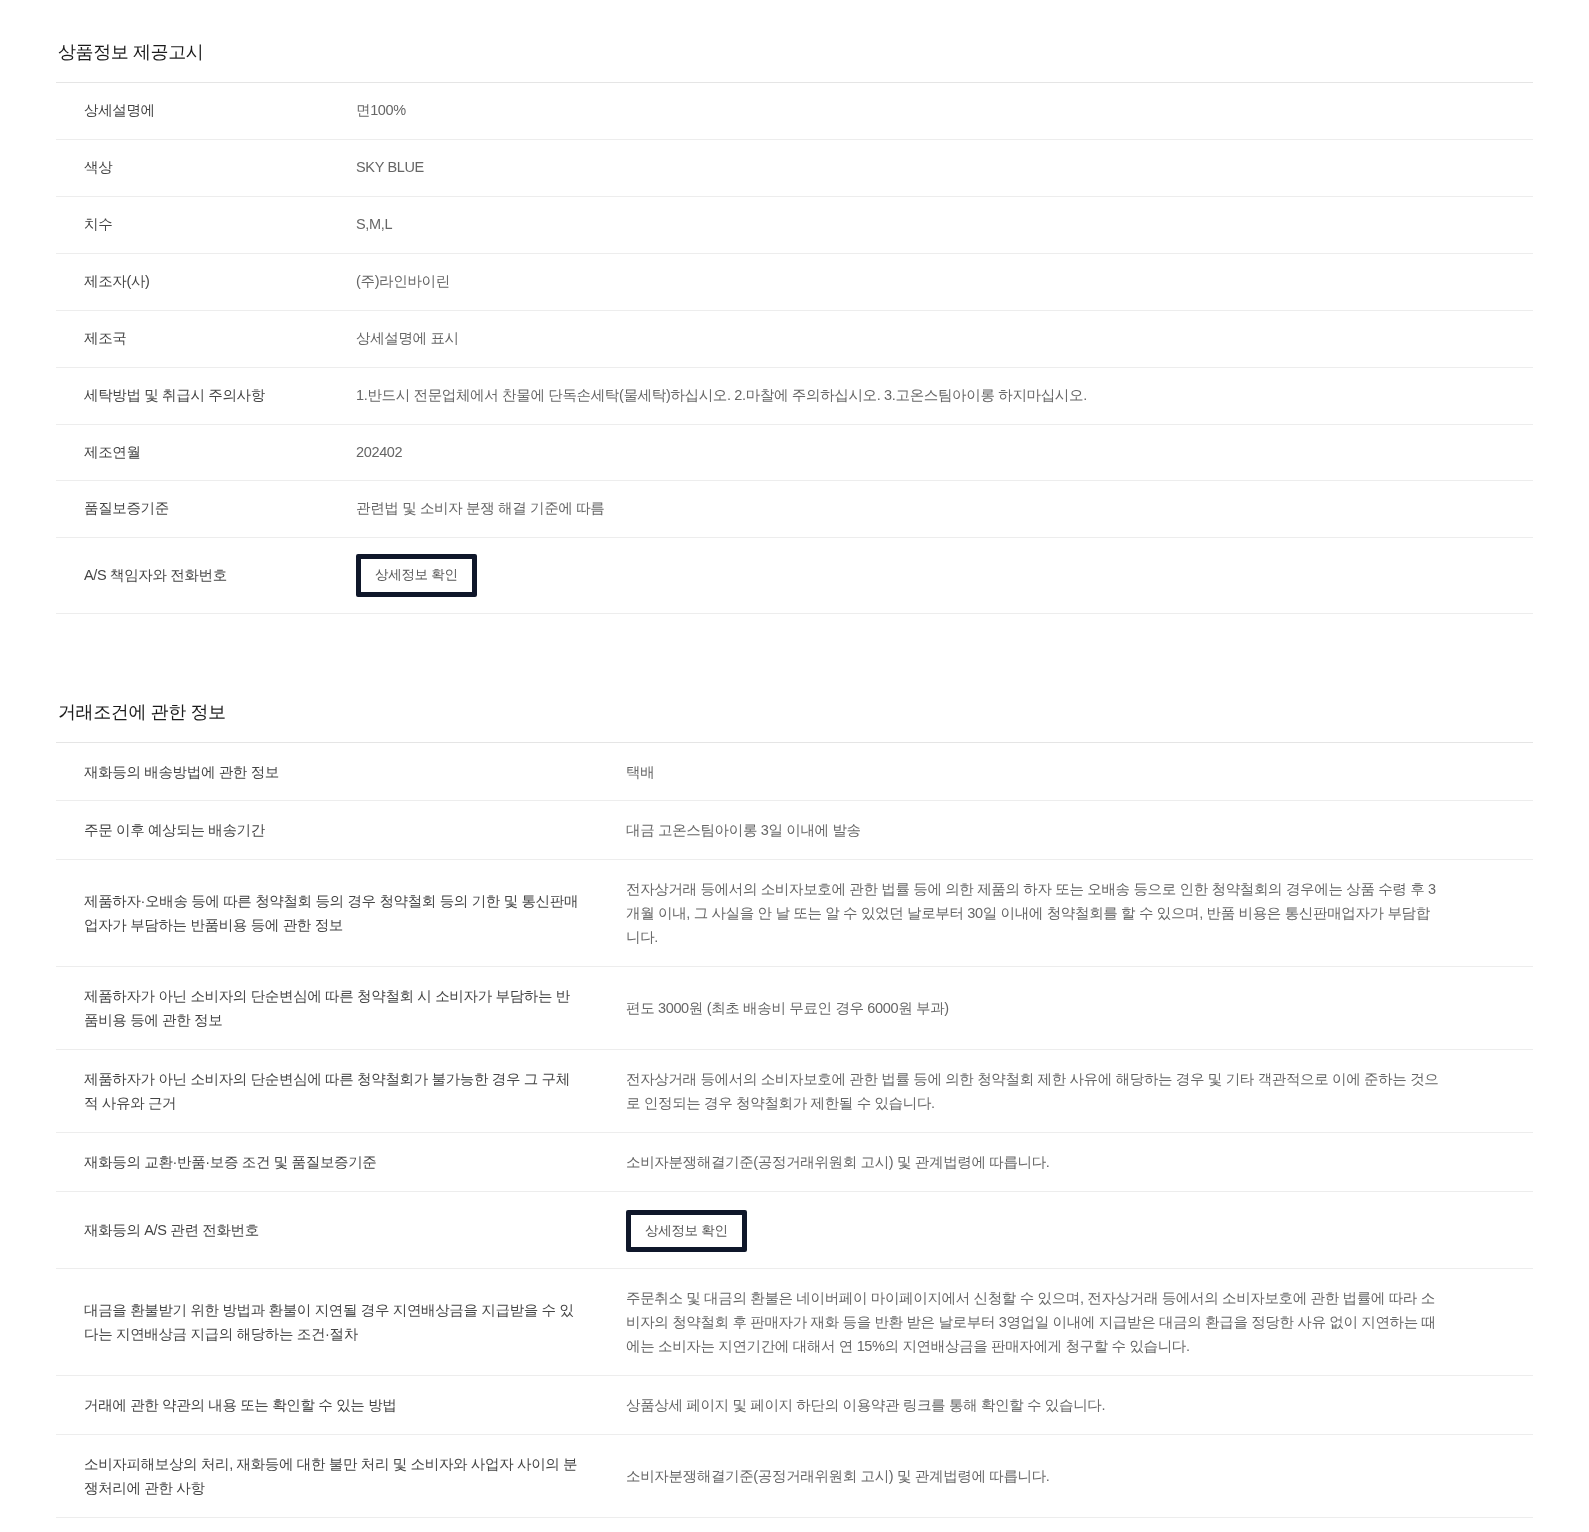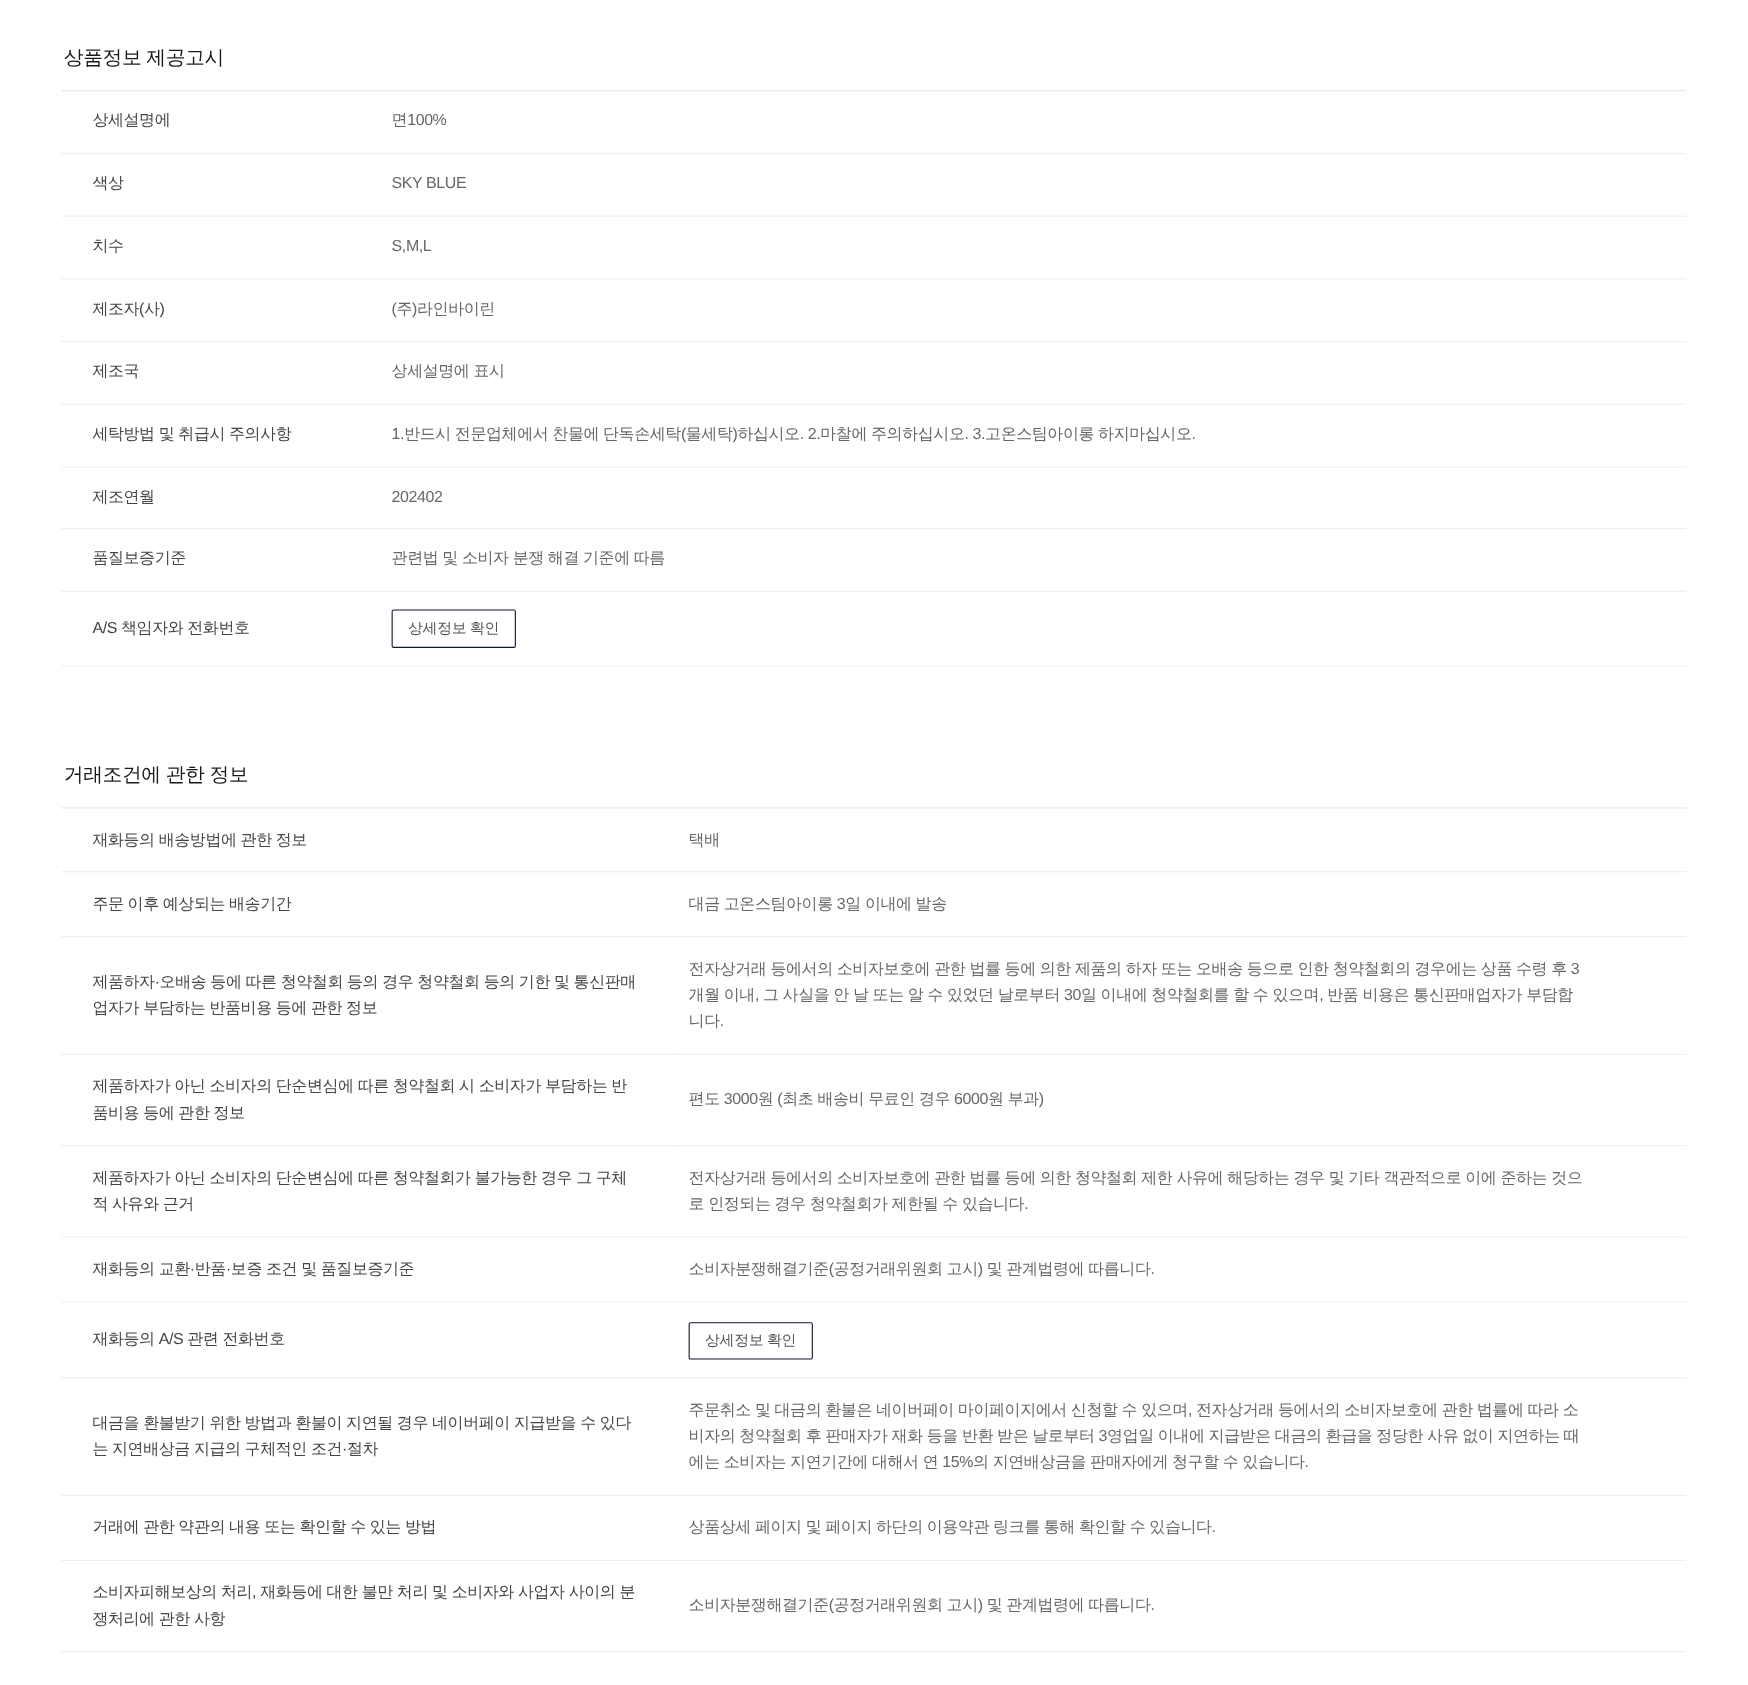--- a/index.html
+++ b/index.html
@@ -68,21 +68,21 @@
   .product-table th { width: 248px; }
   .product-table td { padding-left: 2px; }
 
   
   .trade-table th { width: 500px; padding-right: 30px; }
   .trade-table td { padding-left: 12px; padding-right: 90px; }
   .trade-table th, .trade-table td { padding-top: 18px; }
 
   .detail-btn {
     display: inline-block;
-    border: 1px solid #0f172a;
+    border: 5px solid #0f172a;
     background: #ffffff;
     color: #555555;
     font-size: 13.5px;
     letter-spacing: -0.3px;
     font-family: "Liberation Sans", sans-serif;
     padding: 8px 14px;
     border-radius: 2px;
     cursor: pointer;
     line-height: 1.2;
   }
@@ -172,21 +172,21 @@
           <th>재화등의 교환·반품·보증 조건 및 품질보증기준</th>
           <td>소비자분쟁해결기준(공정거래위원회 고시) 및 관계법령에 따릅니다.</td>
         </tr>
         <tr>
           <th>재화등의 A/S 관련 전화번호</th>
           <td>
             <button class="detail-btn">상세정보 확인</button>
           </td>
         </tr>
         <tr>
-          <th>대금을 환불받기 위한 방법과 환불이 지연될 경우 네이버페이 지급받을 수 있다는 지연배상금 지급의 구체적인 조건·절차</th>
+          <th>대금을 환불받기 위한 방법과 환불이 지연될 경우 지연배상금을 지급받을 수 있다는 지연배상금 지급의 해당하는 조건·절차</th>
           <td>주문취소 및 대금의 환불은 네이버페이 마이페이지에서 신청할 수 있으며, 전자상거래 등에서의 소비자보호에 관한 법률에 따라 소비자의 청약철회 후 판매자가 재화 등을 반환 받은 날로부터 3영업일 이내에 지급받은 대금의 환급을 정당한 사유 없이 지연하는 때에는 소비자는 지연기간에 대해서 연 15%의 지연배상금을 판매자에게 청구할 수 있습니다.</td>
         </tr>
         <tr>
           <th>거래에 관한 약관의 내용 또는 확인할 수 있는 방법</th>
           <td>상품상세 페이지 및 페이지 하단의 이용약관 링크를 통해 확인할 수 있습니다.</td>
         </tr>
         <tr>
           <th>소비자피해보상의 처리, 재화등에 대한 불만 처리 및 소비자와 사업자 사이의 분쟁처리에 관한 사항</th>
           <td>소비자분쟁해결기준(공정거래위원회 고시) 및 관계법령에 따릅니다.</td>
         </tr>

